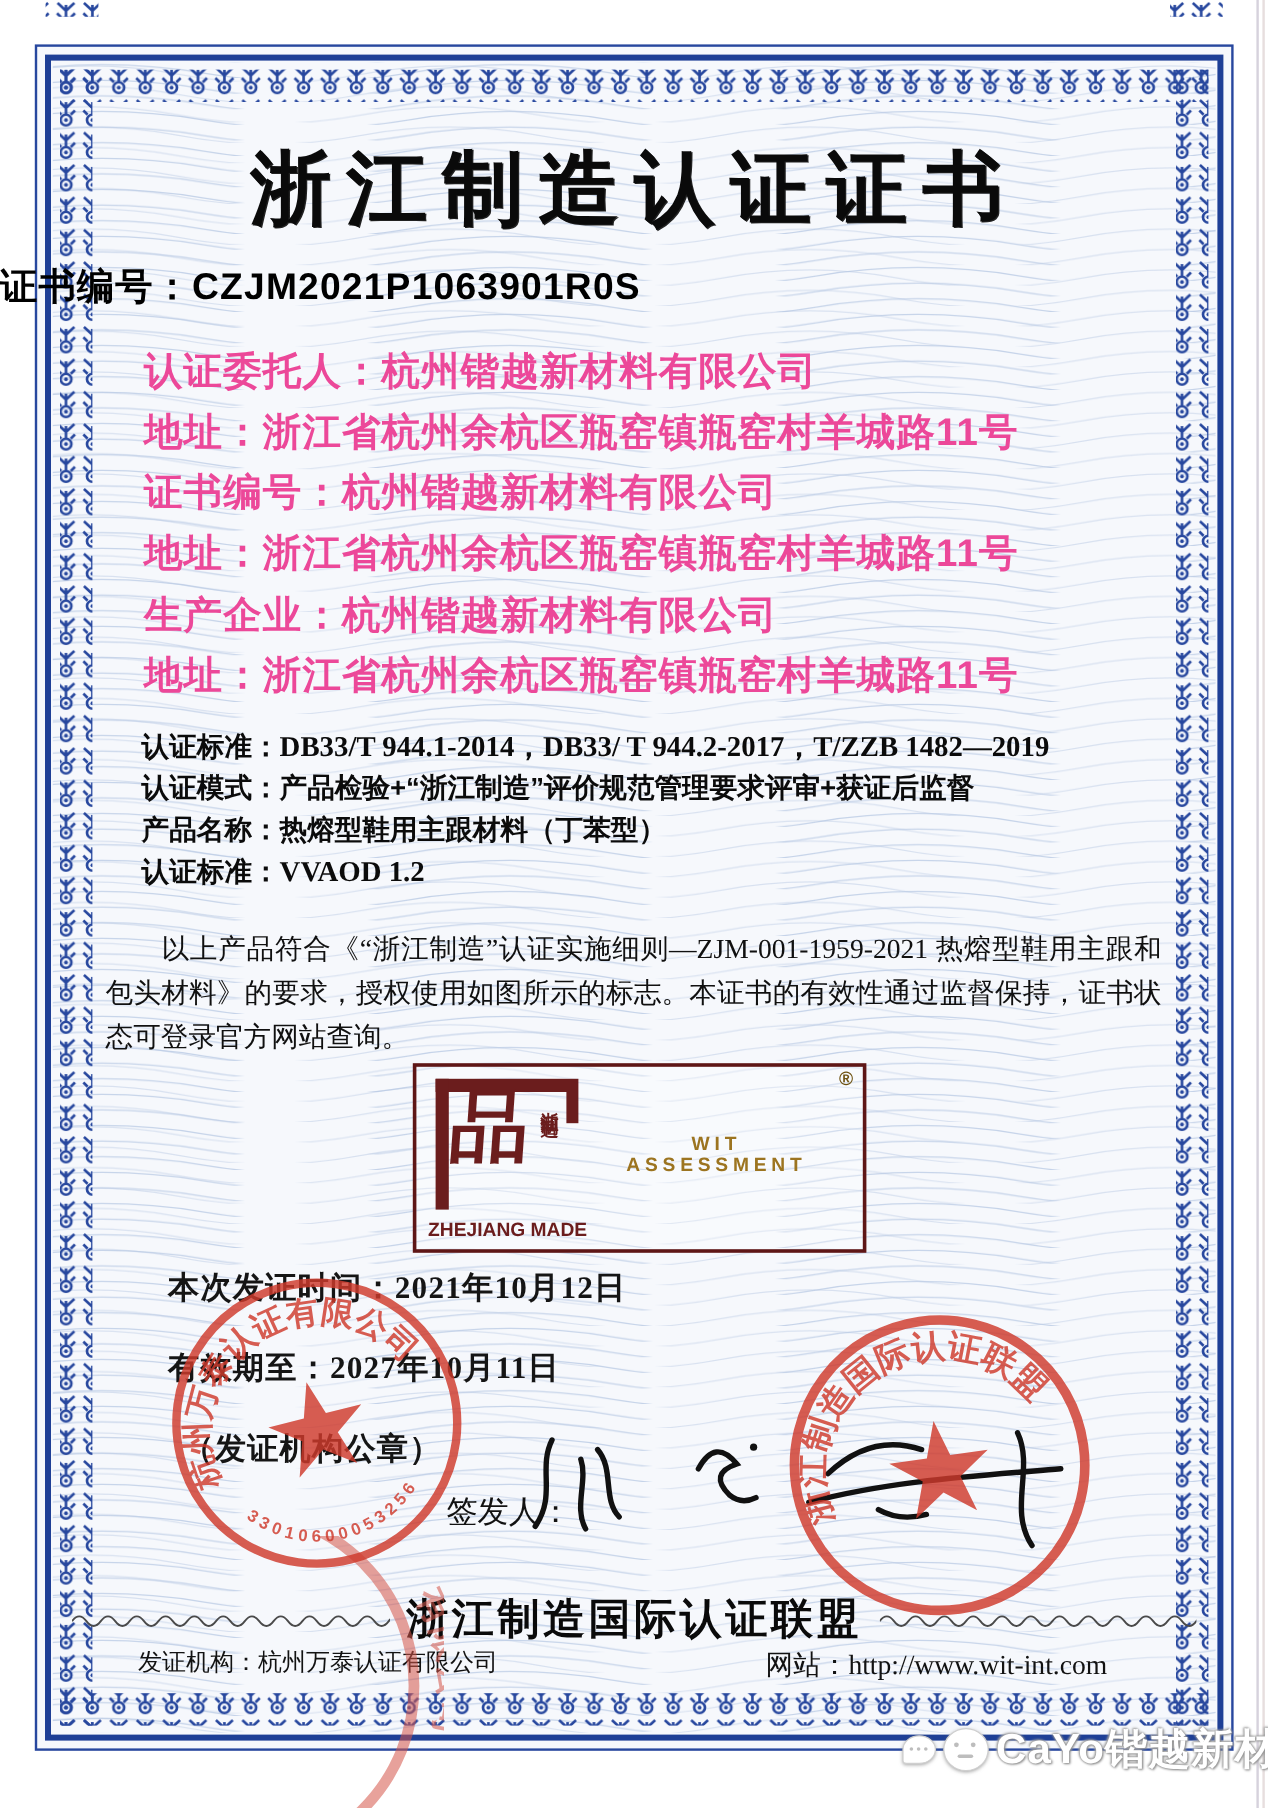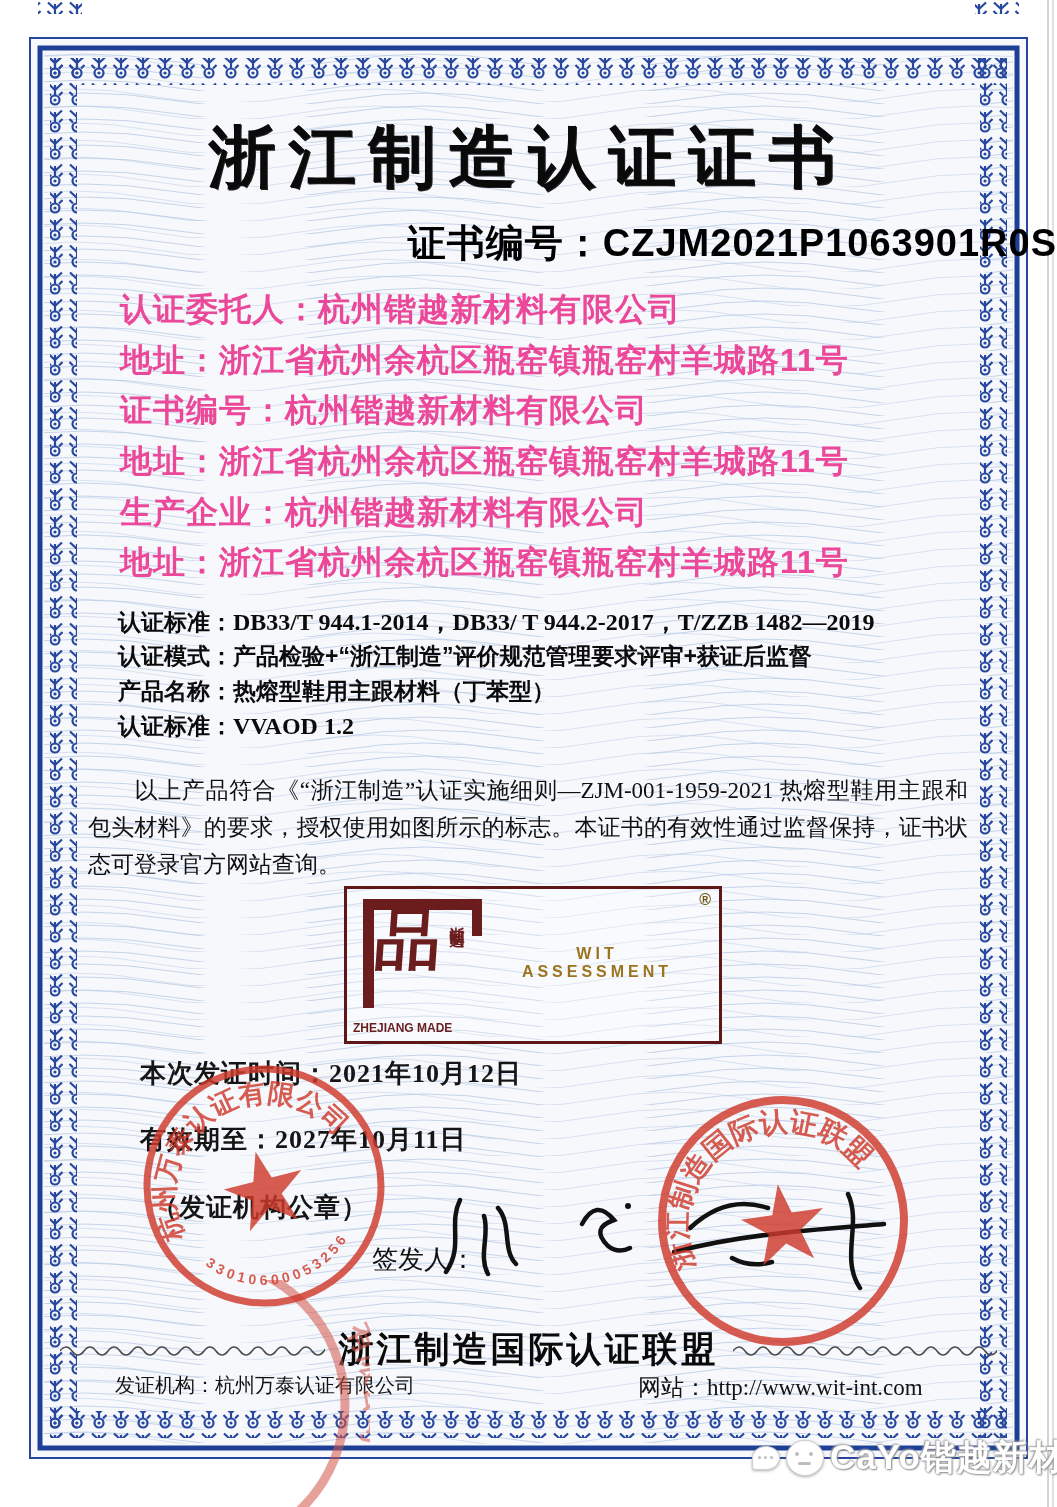--- a/index.html
+++ b/index.html
@@ -11,22 +11,22 @@
   .abs{position:absolute;}
   
   #bg{position:absolute;left:0;top:0;z-index:0;}
   
   .title{
     left:0;right:0;top:112px;text-align:center;z-index:2;
     font-size:67px;font-weight:900;letter-spacing:13px;color:#0a0a0a;
     font-family:Liberation Sans, sans-serif;text-shadow:1px 1px 0 #222;
   }
   .certno{
-    left:0;right:0;top:218px;text-align:right;z-index:2;
-    font-size:38px;font-weight:700;letter-spacing:1px;
+    left:0;right:0;top:218px;text-align:left;z-index:2;
+    font-size:31px;font-weight:700;letter-spacing:1px;
     font-family:"Liberation Sans","DejaVu Sans",sans-serif;color:#000;
   }
   .fline{
     left:120px;z-index:2;font-size:32px;font-weight:700;
     font-family:"Liberation Sans","DejaVu Sans",sans-serif;color:#ec4899;letter-spacing:1px;
   }
   .sline{
     left:118px;z-index:2;font-size:23px;font-weight:700;
     font-family:"Liberation Sans","DejaVu Sans",sans-serif;color:#0b0b0b;
   }
@@ -52,22 +52,22 @@
   .zjm-glyph{
     position:absolute;left:28px;top:18px;font-size:66px;line-height:66px;font-weight:900;
     color:#6b1d1d;font-family:"Liberation Serif",serif;transform:skewX(-4deg);
   }
   .zjm-vert{
     position:absolute;left:100px;top:26px;writing-mode:vertical-rl;
     font-size:15px;font-weight:700;color:#6b1d1d;letter-spacing:2px;
     font-family:"Liberation Sans",sans-serif;
   }
   .zjm-cap{
-    position:absolute;left:6px;bottom:6px;width:140px;text-align:left;
-    font-size:12px;font-weight:800;color:#6b1d1d;
+    position:absolute;left:6px;bottom:6px;width:140px;text-align:center;
+    font-size:16px;font-weight:800;color:#6b1d1d;
     font-family:"Liberation Sans",sans-serif;
   }
   .witl{flex:1;height:100%;position:relative;text-align:center;}
   .wit-word{
     position:absolute;left:0;right:24px;top:2px;
     font-size:50px;line-height:52px;font-weight:900;font-style:italic;
     letter-spacing:4px;color:#9c7420;
     font-family:"Liberation Sans",sans-serif;
     text-shadow:0 1px 0 #caa14a;
   }

